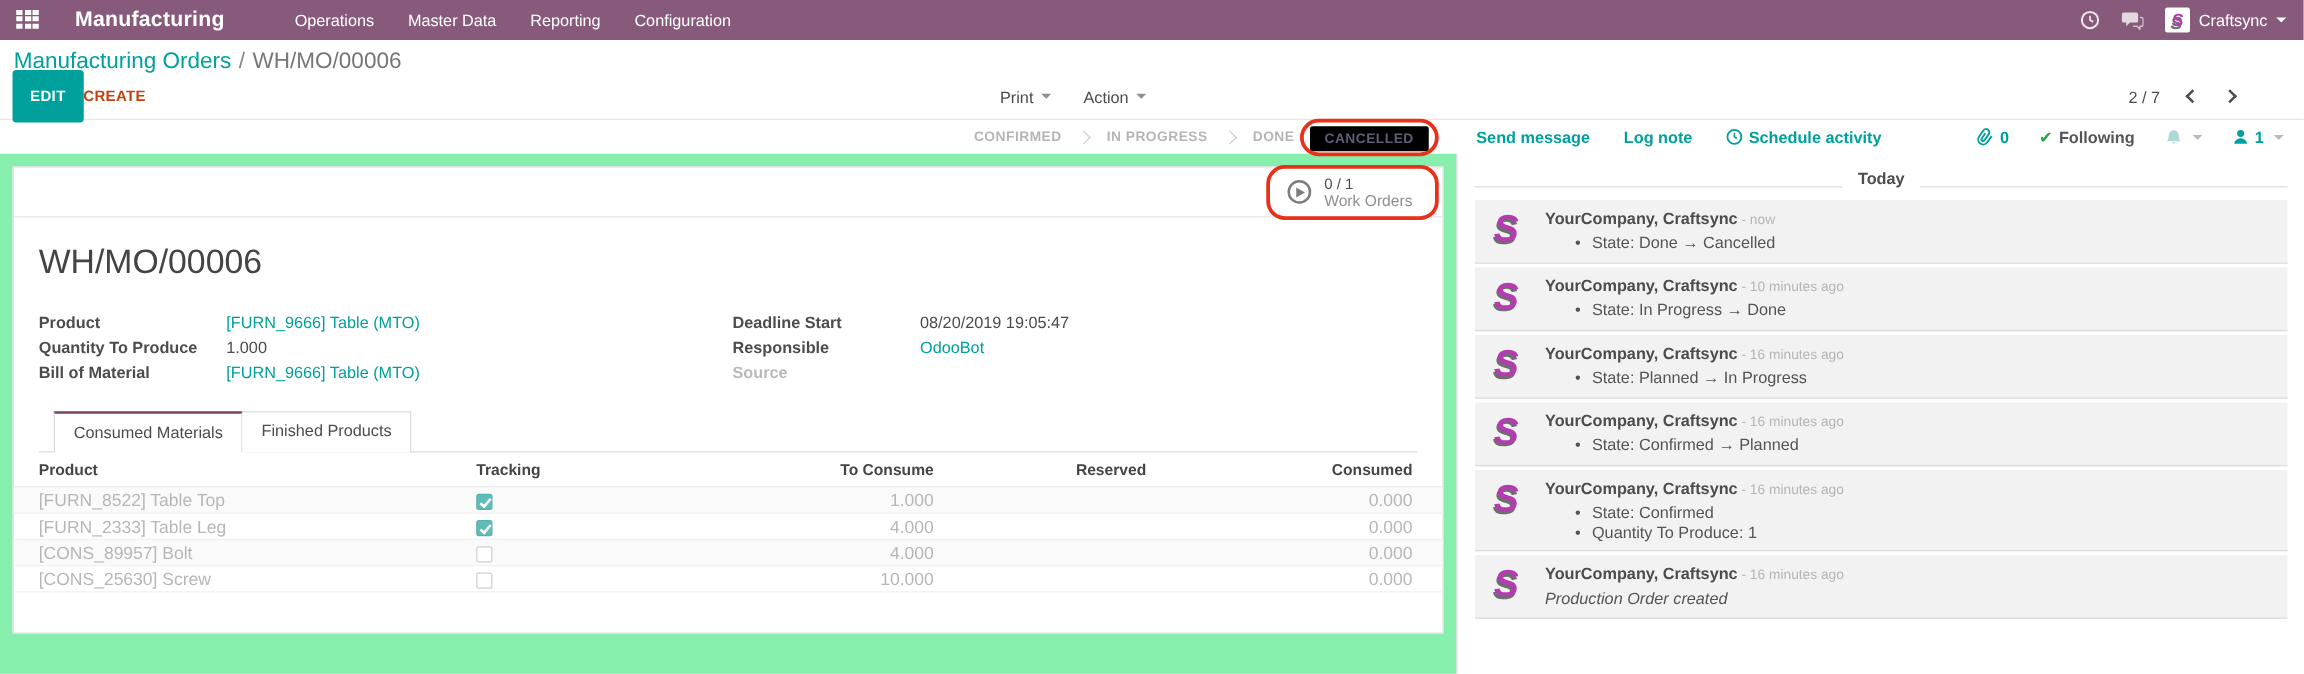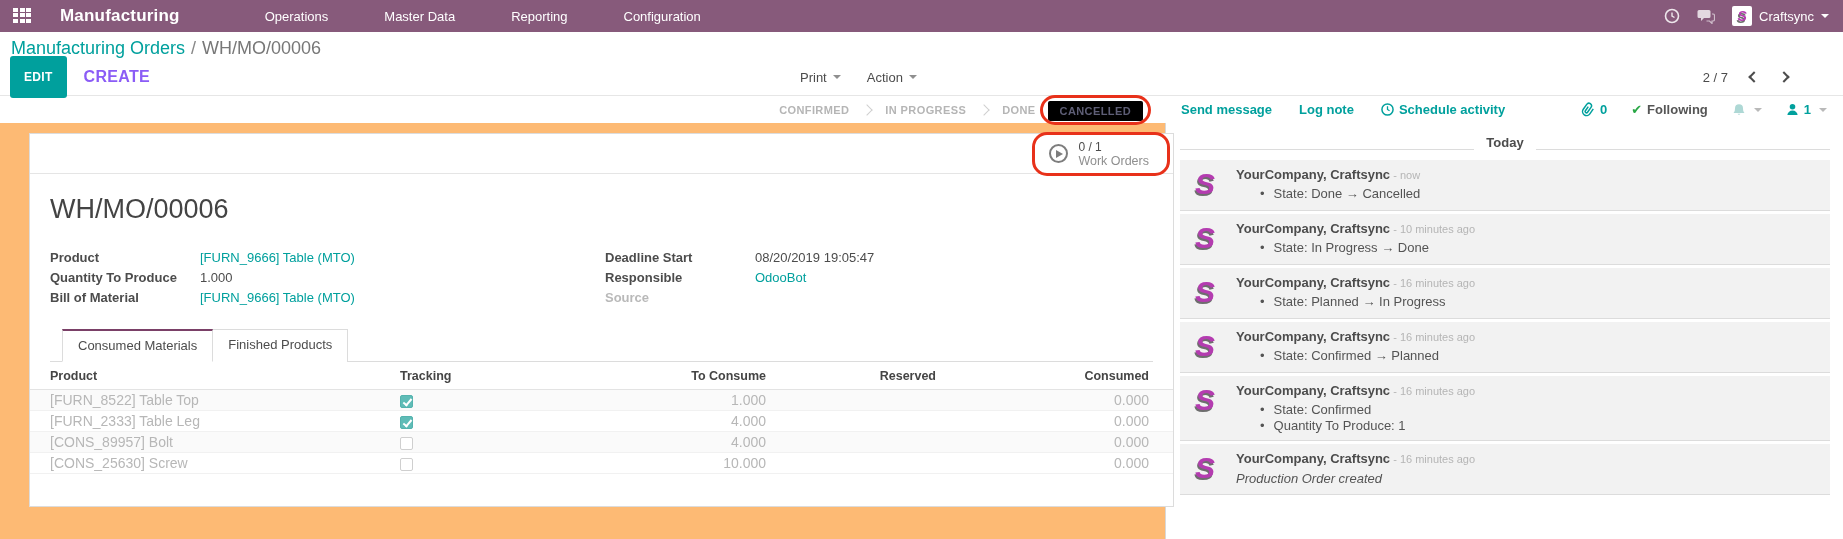--- a/index.html
+++ b/index.html
@@ -6,41 +6,41 @@
   html,body { width:1843px; height:539px; overflow:hidden; background:#fff;
     font-family:"Liberation Sans", sans-serif; }
 
   
   .navbar { height:32px; background:#875A7B; display:flex; align-items:center; color:#fff; }
   .apps-grid { width:21px; height:17px; margin:0 26px 0 13px; display:grid;
     grid-template-columns:repeat(3,5px); grid-template-rows:repeat(3,4px); gap:1.5px; cursor:pointer; }
   .apps-grid i { background:#fff; display:block; }
   .app-name { font-size:17px; font-weight:bold; letter-spacing:.2px; cursor:pointer; }
   .nav-menus { display:flex; gap:27px; margin-left:56px; font-size:13px; }
-  .nav-menus span { cursor:pointer;margin-left:29px; }
+  .nav-menus span { cursor:pointer; }
   .nav-right { margin-left:auto; display:flex; align-items:center; gap:17px; padding-right:14px; }
   .nav-icon { opacity:.85; cursor:pointer; display:flex; align-items:center; }
   .nav-user { display:flex; align-items:center; gap:7px; font-size:13px; cursor:pointer; }
   .avatar-sm { width:20px; height:20px; background:#fff; border-radius:2px; display:flex;
     align-items:center; justify-content:center; overflow:hidden; }
   .s-logo { font-style:italic; font-weight:bold; color:#b43cb0; text-shadow:-1px 2px 0 #6e6e6e; }
   .avatar-sm .s-logo { font-size:14px; line-height:14px; }
   .caret { width:0; height:0; border-left:4px solid transparent; border-right:4px solid transparent;
     border-top:4px solid currentColor; display:inline-block; }
 
   
   .breadcrumb-row { height:27px; display:flex; align-items:flex-end; padding-left:11px; font-size:18px; }
   .bc-link { color:#00A09D; cursor:pointer; }
   .bc-sep { color:#888; margin:0 6px; }
   .bc-current { color:#777; }
   .action-row { height:37px; display:flex; align-items:center; border-bottom:1px solid #e6e6e6; position:relative; }
   .btn-edit { background:#00A09D; color:#fff; border:none; font-weight:bold; font-size:12px;
     padding:14px 14px; border-radius:3px; margin-left:10px; cursor:pointer; letter-spacing:.3px; }
-  .btn-create { background:none; border:none; color:#8b5cf6; font-weight:bold; font-size:16px;
-    margin-left:17px; cursor:pointer; letter-spacing:.3px; }
+  .btn-create { background:none; border:none; color:#c2410c; font-weight:bold; font-size:12px;
+    cursor:pointer; letter-spacing:.3px; }
   .center-actions { position:absolute; left:800px; display:flex; gap:26px; font-size:13px; color:#4c4c4c; }
   .dd-btn { display:flex; align-items:center; gap:6px; cursor:pointer; }
   .dd-btn .caret { border-top-color:#8f8f8f; }
   .pager { margin-left:auto; display:flex; align-items:center; gap:22px; padding-right:55px;
     font-size:13px; color:#4c4c4c; }
   .chev { width:8px; height:8px; display:inline-block; border-color:#4c4c4c; cursor:pointer; }
   .chev.prev { border-left:2px solid #4c4c4c; border-bottom:2px solid #4c4c4c; transform:rotate(45deg); }
   .chev.next { border-right:2px solid #4c4c4c; border-top:2px solid #4c4c4c; transform:rotate(45deg); }
 
   
@@ -59,21 +59,21 @@
   .chatter-tools { margin-left:auto; display:flex; align-items:center; gap:24px; }
   .tool-item { display:flex; align-items:center; gap:5px; font-size:13px; cursor:pointer; }
   .attach-count { color:#00A09D; font-weight:bold; }
   .following { color:#555; font-weight:bold; }
   .check-green { color:#28a745; font-size:13px; }
   .tool-caret { border-top-color:#b9b9b9; margin-left:3px; }
   .follower-count { color:#00A09D; font-weight:bold; }
 
   
   .main { display:flex; height:417px; }
-  .form-area { width:1165px; background:#fdba74;padding-left:19px; }
+  .form-area { width:1165px; background:#86efac; }
   .sheet { margin:10px; width:1145px; height:374px; background:#fff; border:1px solid #dcdcdc; position:relative; }
 
   .button-box { height:40px; border-bottom:1px solid #e5e5e5; display:flex; justify-content:flex-end; align-items:center; padding-right:10px; }
   .stat-btn-wrap { position:relative; }
   .stat-btn { display:flex; align-items:center; gap:10px; padding:2px 14px 2px 10px; background:none; border:none; cursor:pointer; }
   .play-icon { width:19px; height:19px; border:2px solid #7d7d7d; border-radius:50%; position:relative; flex:none; }
   .play-icon::after { content:""; position:absolute; left:5px; top:3.5px; width:0; height:0;
     border-left:7px solid #7d7d7d; border-top:4.5px solid transparent; border-bottom:4.5px solid transparent; }
   .stat-text { text-align:left; line-height:14px; }
   .stat-value { font-size:12px; color:#4c4c4c; }

